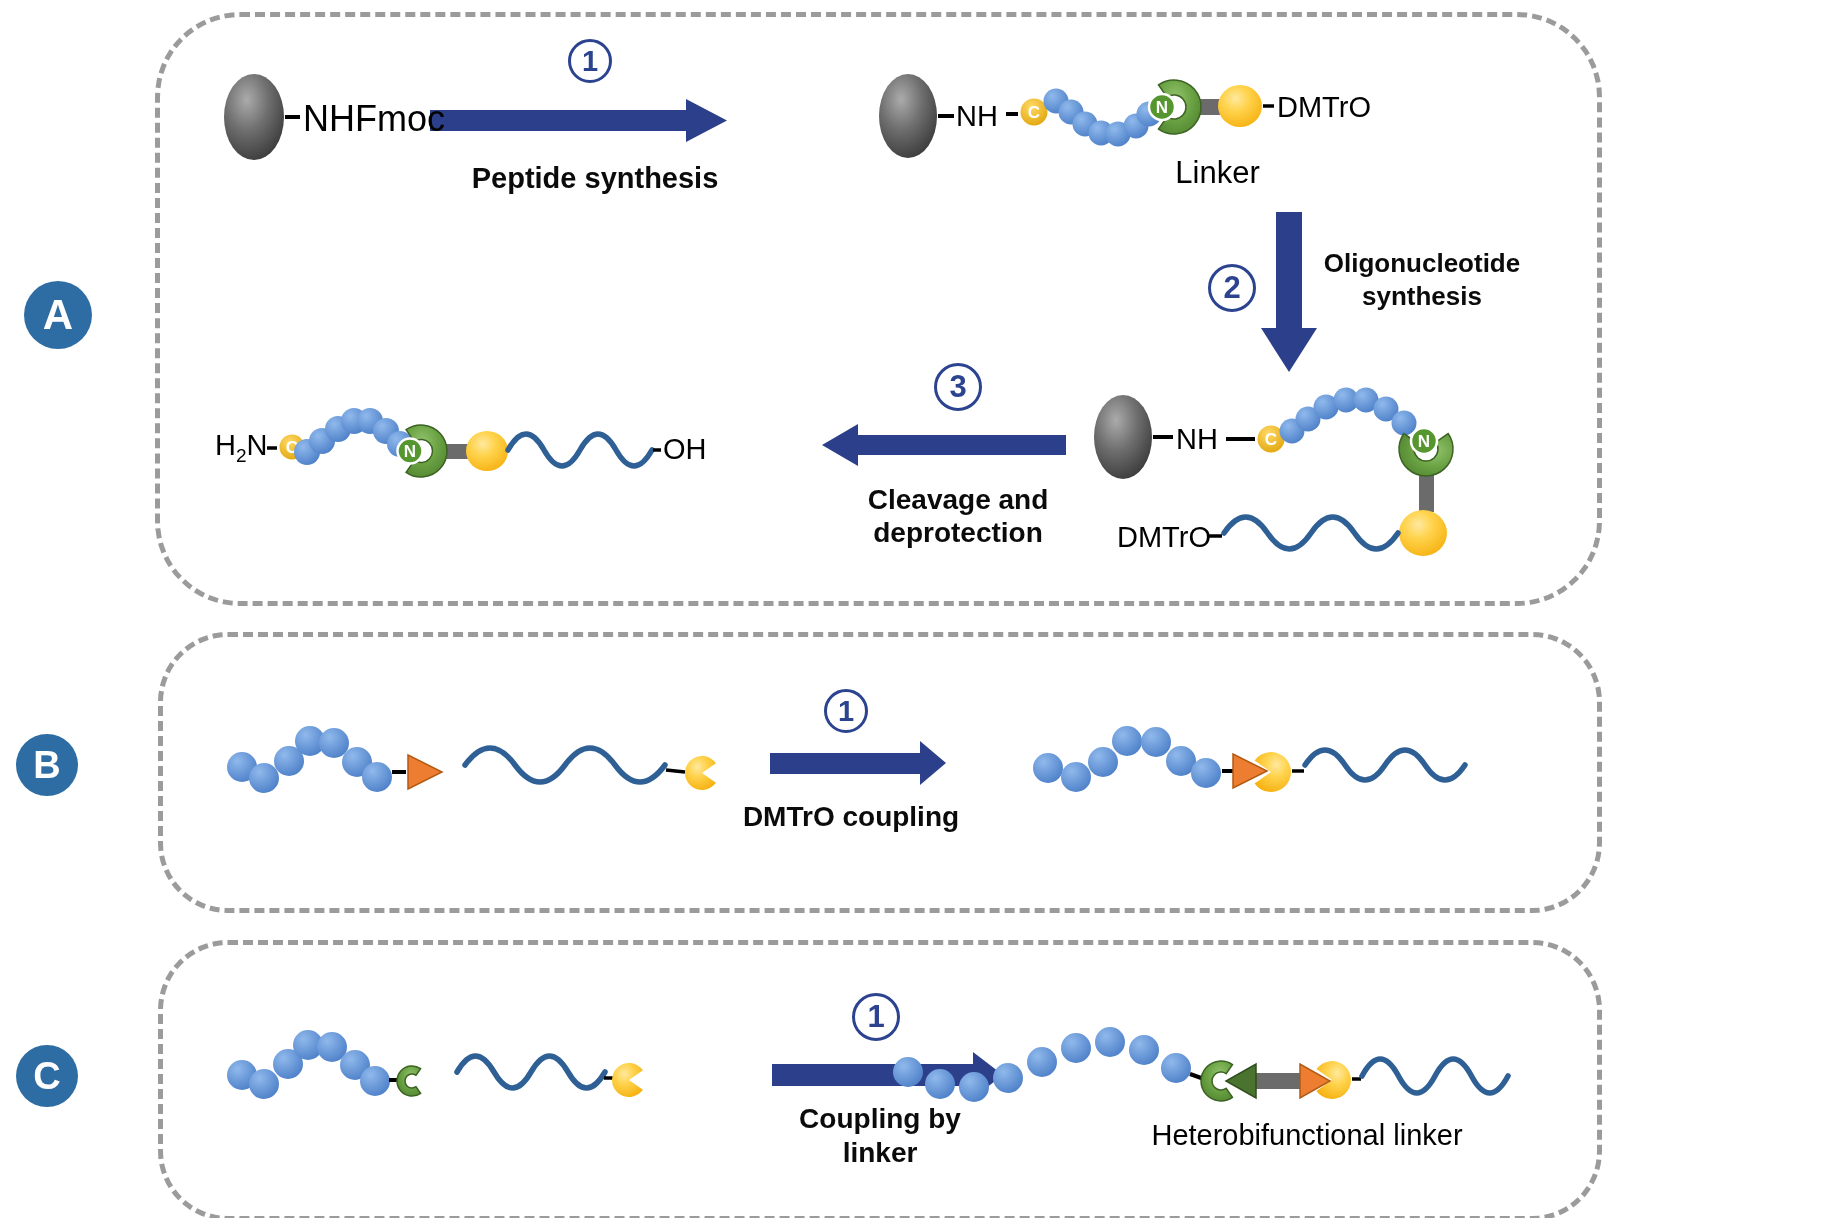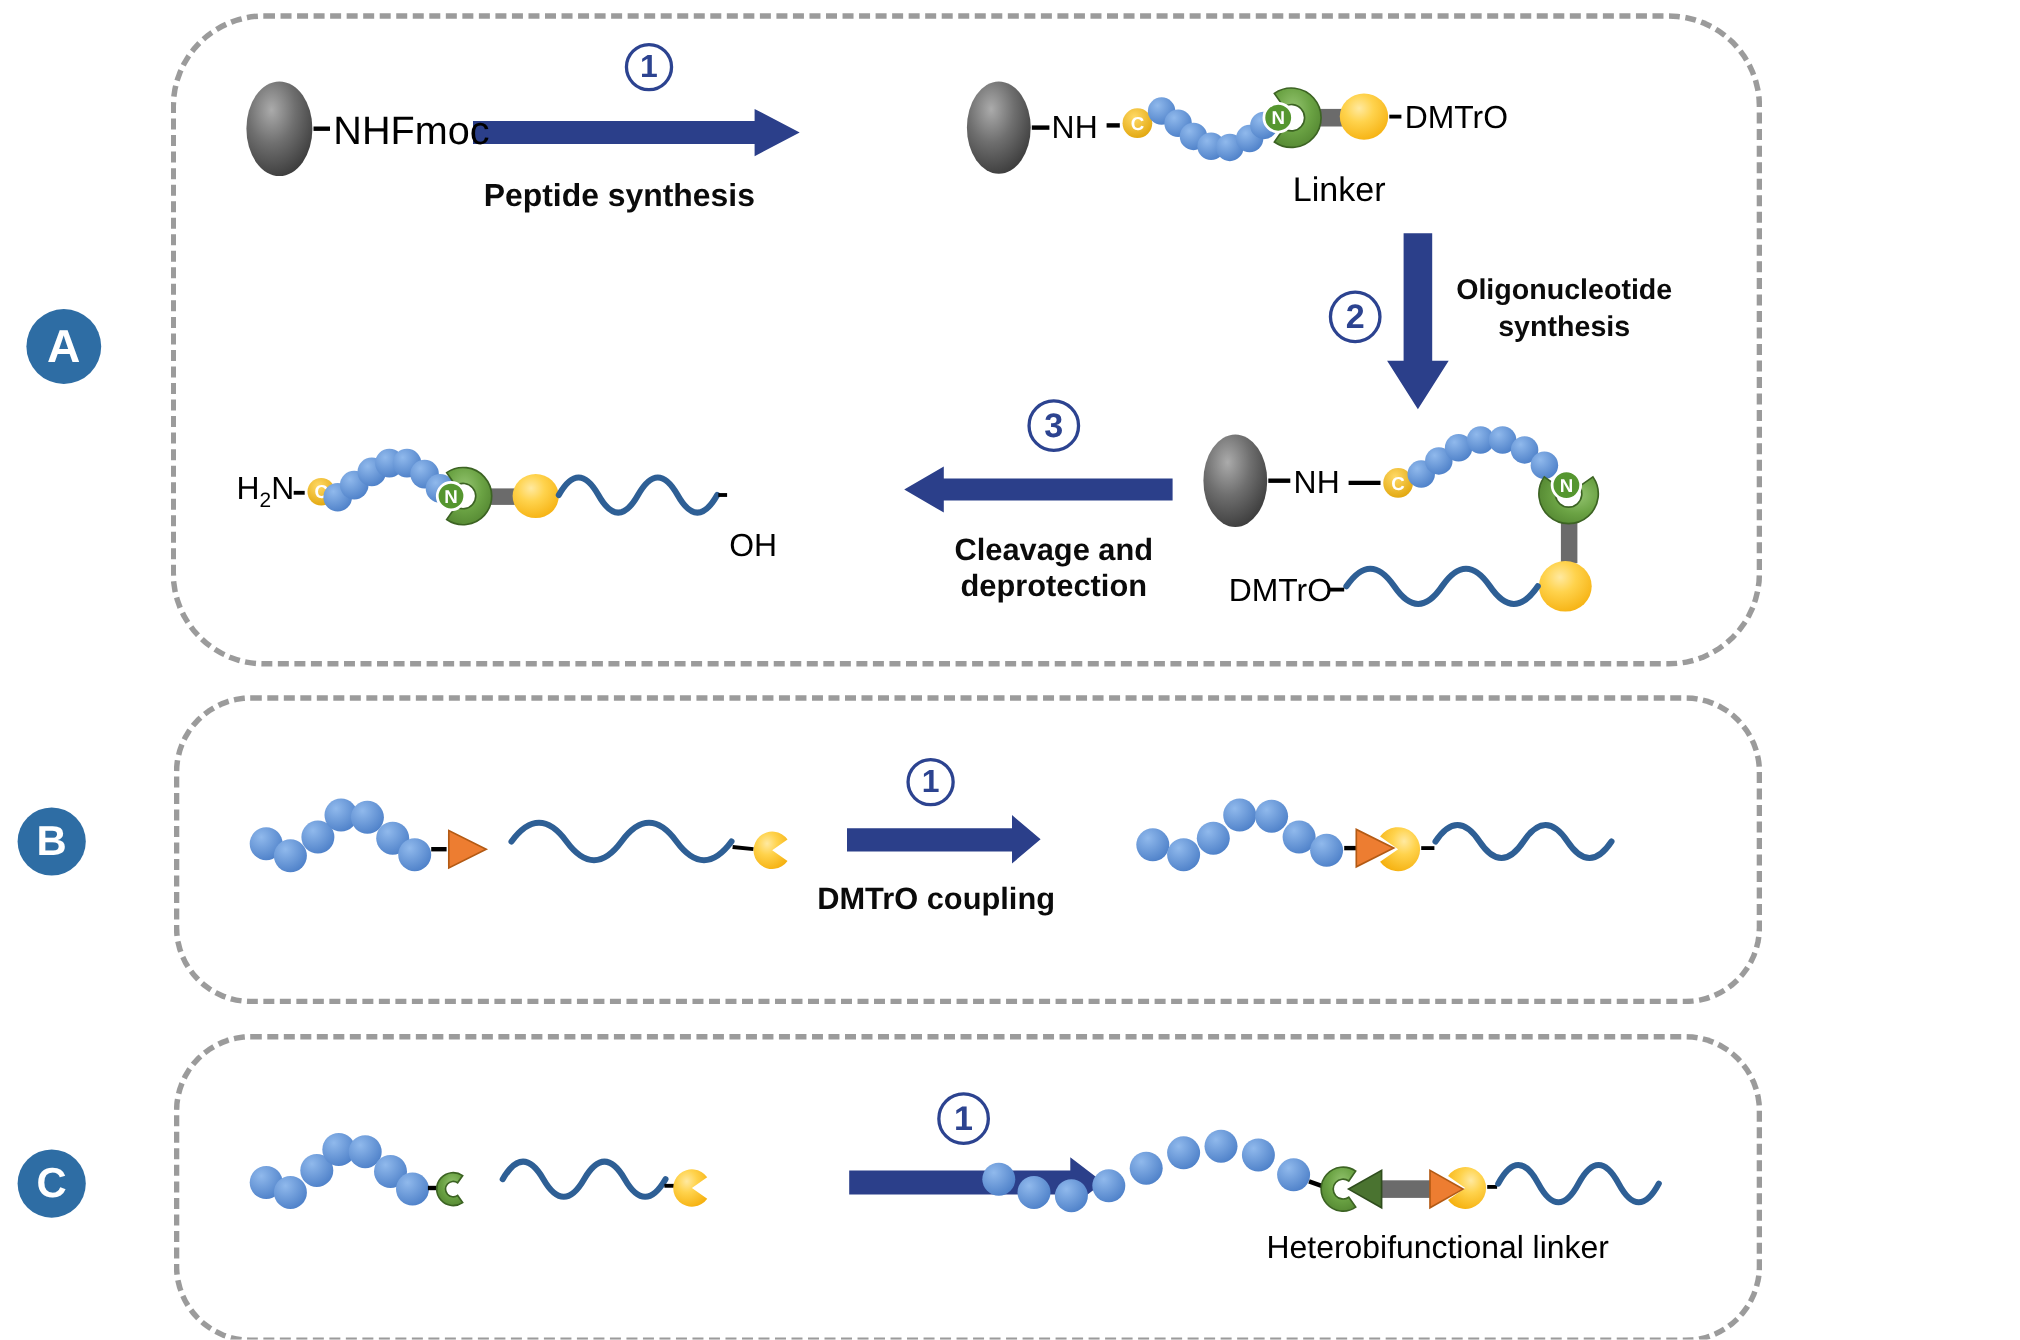--- a/index.html
+++ b/index.html
@@ -241,32 +241,33 @@
   <div class="panelbadge" id="badgeB" style="background: rgb(46, 109, 164);">B</div>
   <div class="panelbadge" id="badgeC" style="background: rgb(46, 109, 164);">C</div>
 
   <div class="numbadge" style="left: 568px; top: 39px; width: 44px; height: 44px; font-size: 29px; border: 3px solid rgb(44, 67, 144); color: rgb(44, 67, 144);">1</div>
   <div class="numbadge" style="left: 1208px; top: 264px; width: 48px; height: 48px; font-size: 31px; border: 3px solid rgb(44, 67, 144); color: rgb(44, 67, 144);">2</div>
   <div class="numbadge" style="left: 934px; top: 363px; width: 48px; height: 48px; font-size: 31px; border: 3px solid rgb(44, 67, 144); color: rgb(44, 67, 144);">3</div>
   <div class="numbadge" style="left: 824px; top: 689px; width: 44px; height: 44px; font-size: 29px; border: 3px solid rgb(44, 67, 144); color: rgb(44, 67, 144);">1</div>
   <div class="numbadge" style="left: 852px; top: 993px; width: 48px; height: 48px; font-size: 31px; border: 3px solid rgb(44, 67, 144); color: rgb(44, 67, 144);">1</div>
 
   <div class="lbl" style="left:303px;top:98px;font-size:36px;">NHFmoc</div>
-  <div class="steplbl" style="left:418px;top:162px;width:290px;font-size:29px;">Peptide synthesis</div>
+  <div class="steplbl" style="left:450px;top:162px;width:290px;font-size:29px;">Peptide synthesis</div>
 
   <div class="lbl" style="left:956px;top:100px;">NH</div>
   <div class="lbl" style="left:1277px;top:91px;">DMTrO</div>
   <div class="lbl lbl-c" style="left:1170px;top:155px;width:95px;font-size:31px;">Linker</div>
 
   <div class="steplbl" style="left:1302px;top:247px;width:240px;font-size:26px;">Oligonucleotide synthesis</div>
 
   <div class="lbl" style="left:1176px;top:423px;">NH</div>
   <div class="lbl" style="left:1117px;top:521px;">DMTrO</div>
 
   <div class="lbl" style="left:215px;top:429px;"><span>H</span><sub class="h2">2</sub><span>N</span></div>
-  <div class="lbl" style="left:663px;top:433px;margin-top:47px;">OH</div>
+  <div class="lbl" style="left:663px;top:433px;">OH</div>
   <div class="steplbl" style="left:828px;top:483px;width:260px;">Cleavage and deprotection</div>
 
   <div class="steplbl" style="left:726px;top:800px;width:250px;">DMTrO coupling</div>
 
+  <div class="steplbl" style="left:770px;top:1102px;width:220px;line-height:34px;">Coupling by linker</div>
   <div class="lbl lbl-c" style="left:1147px;top:1118px;width:320px;line-height:34px;font-size:29px;">Heterobifunctional linker</div>
 
 </div>
 
 </body></html>

